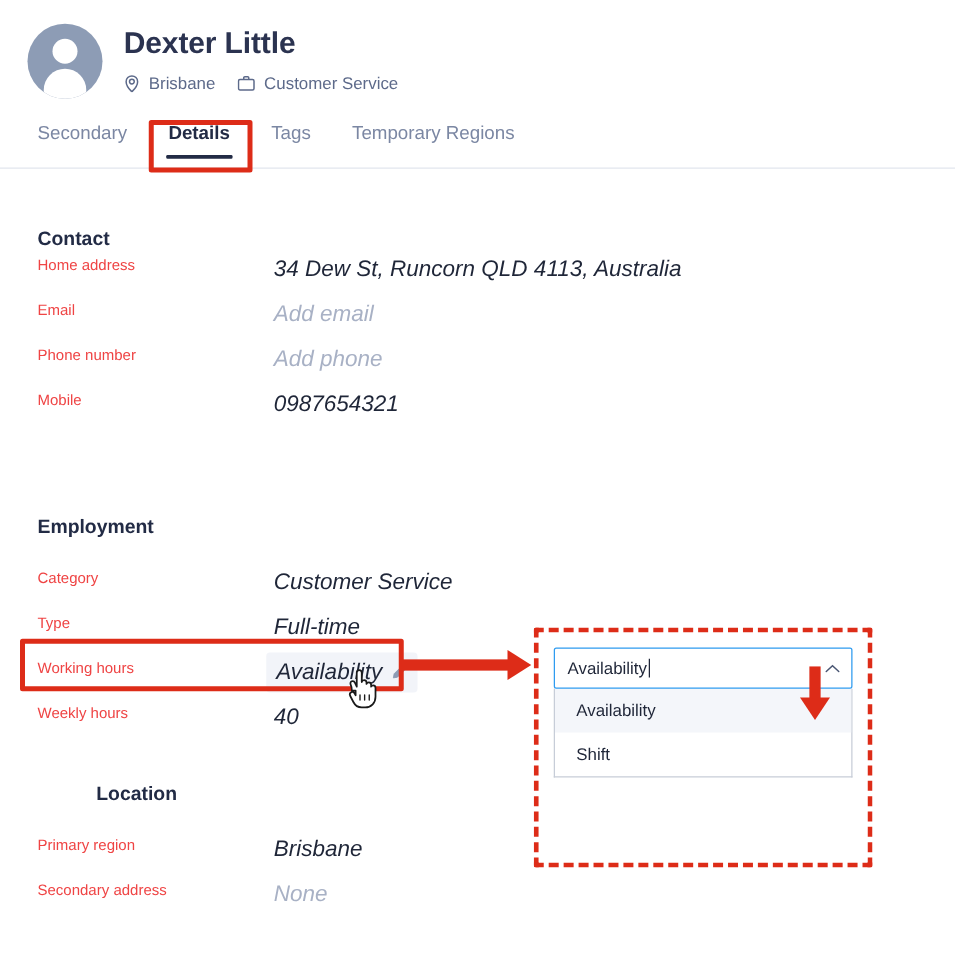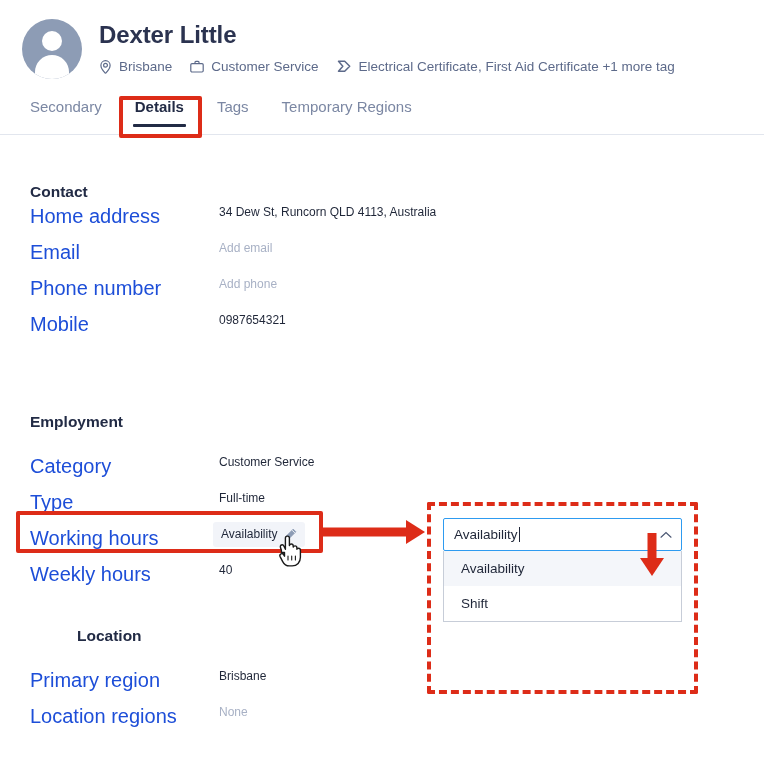--- a/index.html
+++ b/index.html
@@ -56,25 +56,25 @@
     position: absolute; left: 0; top: 134px; width: 764px; height: 1px; background: #e2e6ee;
   }
 
   
   .section-title {
     position: absolute; font-size: 15.5px; font-weight: bold; color: #222b45; left: 30px;
   }
   .row { position: absolute; left: 30px; width: 420px; height: 30px; }
   .row .label {
     position: absolute; left: 0; top: 4px;
-    font-size: 20px; color: #1d4ed8; white-space: nowrap;
+    font-size: 12px; color: #ef4444; white-space: nowrap;
   }
   .row .value {
     position: absolute; left: 189px; top: 4px;
-    font-size: 12px; color: #1f2638; white-space: nowrap;
+    font-size: 18px; color: #1f2638; white-space: nowrap; font-style: italic;
   }
   .row .value.muted { color: #a8b1c5; }
 
   
   .row.editable .value {
     left: 183px; top: -1px; padding: 5px 8px 6px 8px;
     background: #f2f4f9; border-radius: 3px;
     display: flex; align-items: center; gap: 7px; cursor: pointer;
   }
 
@@ -158,28 +158,20 @@
       <div class="meta-item">
         <span class="ic">
           <svg width="14" height="13" viewBox="0 0 14 13">
             <rect x="0.8" y="3.6" width="12.4" height="8.4" rx="1.2" fill="none" stroke="#5d6a8a" stroke-width="1.2"></rect>
             <path d="M5 3.5V2.2c0-.5.4-.9.9-.9h2.2c.5 0 .9.4.9.9v1.3" fill="none" stroke="#5d6a8a" stroke-width="1.2"></path>
           </svg>
         </span>
         <span>Customer Service</span>
       </div>
 
-      <div class="meta-item">
-        <span class="ic">
-          <svg width="15" height="13" viewBox="0 0 15 13">
-            <path d="M1.5 1.3h6.2l5 5-5 5H1.5l4.3-5-4.3-5z" fill="none" stroke="#5d6a8a" stroke-width="1.5" stroke-linejoin="round"></path>
-          </svg>
-        </span>
-        <span>Electrical Certificate, First Aid Certificate +1 more tag</span>
-      </div>
 
     </div>
   </div>
 
   <div class="tabs">
     <div class="tab">Secondary</div>
     <div class="tab active">Details</div>
     <div class="tab">Tags</div>
     <div class="tab">Temporary Regions</div>
   </div>
@@ -233,21 +225,21 @@
     <span class="value">40</span>
   </div>
 
   <div class="section-title" style="top:627px;margin-left:47px;">Location</div>
 
   <div class="row" style="top:665px;">
     <span class="label">Primary region</span>
     <span class="value">Brisbane</span>
   </div>
   <div class="row" style="top:701px;">
-    <span class="label">Location regions</span>
+    <span class="label">Secondary address</span>
     <span class="value muted">None</span>
   </div>
 
   <div class="editor">
     <div class="combo">
       <span class="txt">Availability</span>
       <span class="caret-txt"></span>
       <span class="chev">
         <svg width="12" height="8" viewBox="0 0 12 8">
           <path d="M1 6.2L6 1.6l5 4.6" fill="none" stroke="#4a5673" stroke-width="1.2" stroke-linecap="round"></path>

